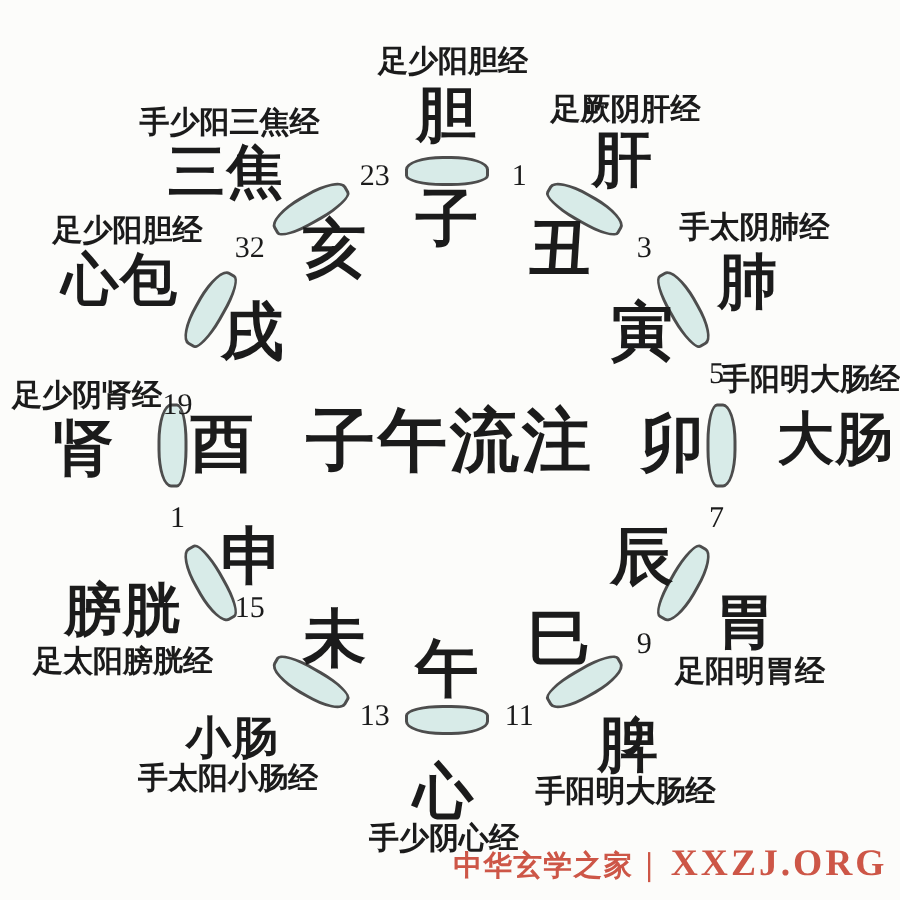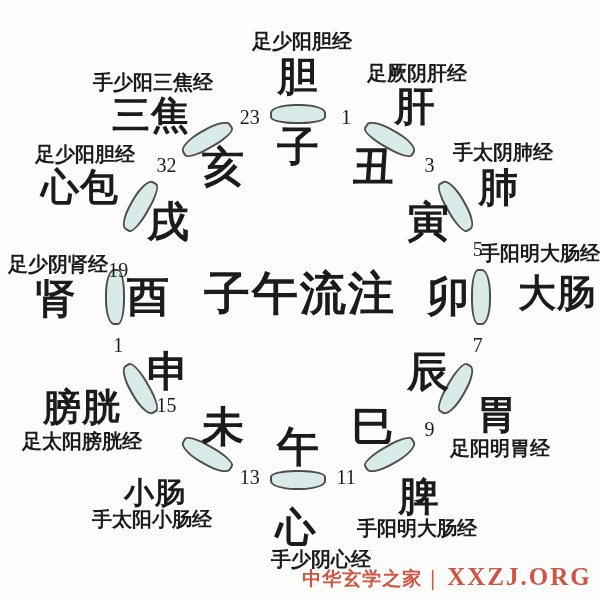--- a/index.html
+++ b/index.html
@@ -58,21 +58,21 @@
       <div class="abs meridian" style="left: 500px; top: 448px;">足阳明胃经</div>
       <div class="abs tick" style="background: rgb(216, 235, 232); border-color: rgb(77, 77, 77); left: 389.5px; top: 455.483px; transform: translate(-50%, -50%) rotate(150deg);"></div>
       <div class="abs branch" style="left: 373px; top: 426.904px;">巳</div>
       <div class="abs hour" style="left: 429.522px; top: 428.522px;">9</div>
       <div class="abs organ" style="font-size: 40px; left: 419px; top: 497px;">脾</div>
       <div class="abs meridian" style="left: 417px; top: 528px;">手阳明大肠经</div>
       <div class="abs tick" style="background: rgb(216, 235, 232); border-color: rgb(77, 77, 77); left: 298px; top: 480px; transform: translate(-50%, -50%) rotate(180deg);"></div>
       <div class="abs branch" style="left: 298px; top: 447px;">午</div>
       <div class="abs hour" style="left: 346.14px; top: 476.662px;">11</div>
       <div class="abs organ" style="font-size: 40px; left: 296px; top: 528px;">心</div>
-      <div class="abs meridian" style="left: 296px; top: 559px; margin-left: 25px;">手少阴心经</div>
+      <div class="abs meridian" style="left: 296px; top: 559px;">手少阴心经</div>
       <div class="abs tick" style="background: rgb(216, 235, 232); border-color: rgb(77, 77, 77); left: 206.5px; top: 455.483px; transform: translate(-50%, -50%) rotate(210deg);"></div>
       <div class="abs branch" style="left: 223px; top: 426.904px;">未</div>
       <div class="abs hour" style="left: 249.86px; top: 476.662px;">13</div>
       <div class="abs organ" style="font-size: 30px; left: 155px; top: 493px;">小肠</div>
       <div class="abs meridian" style="left: 152px; top: 519px;">手太阳小肠经</div>
       <div class="abs tick" style="background: rgb(216, 235, 232); border-color: rgb(77, 77, 77); left: 139.517px; top: 388.5px; transform: translate(-50%, -50%) rotate(240deg);"></div>
       <div class="abs branch" style="left: 168.096px; top: 372px;">申</div>
       <div class="abs hour" style="left: 166.478px; top: 405px;">15</div>
       <div class="abs organ" style="font-size: 38px; left: 82px; top: 407px;">膀胱</div>
       <div class="abs meridian" style="left: 82px; top: 441px;">足太阳膀胱经</div>

